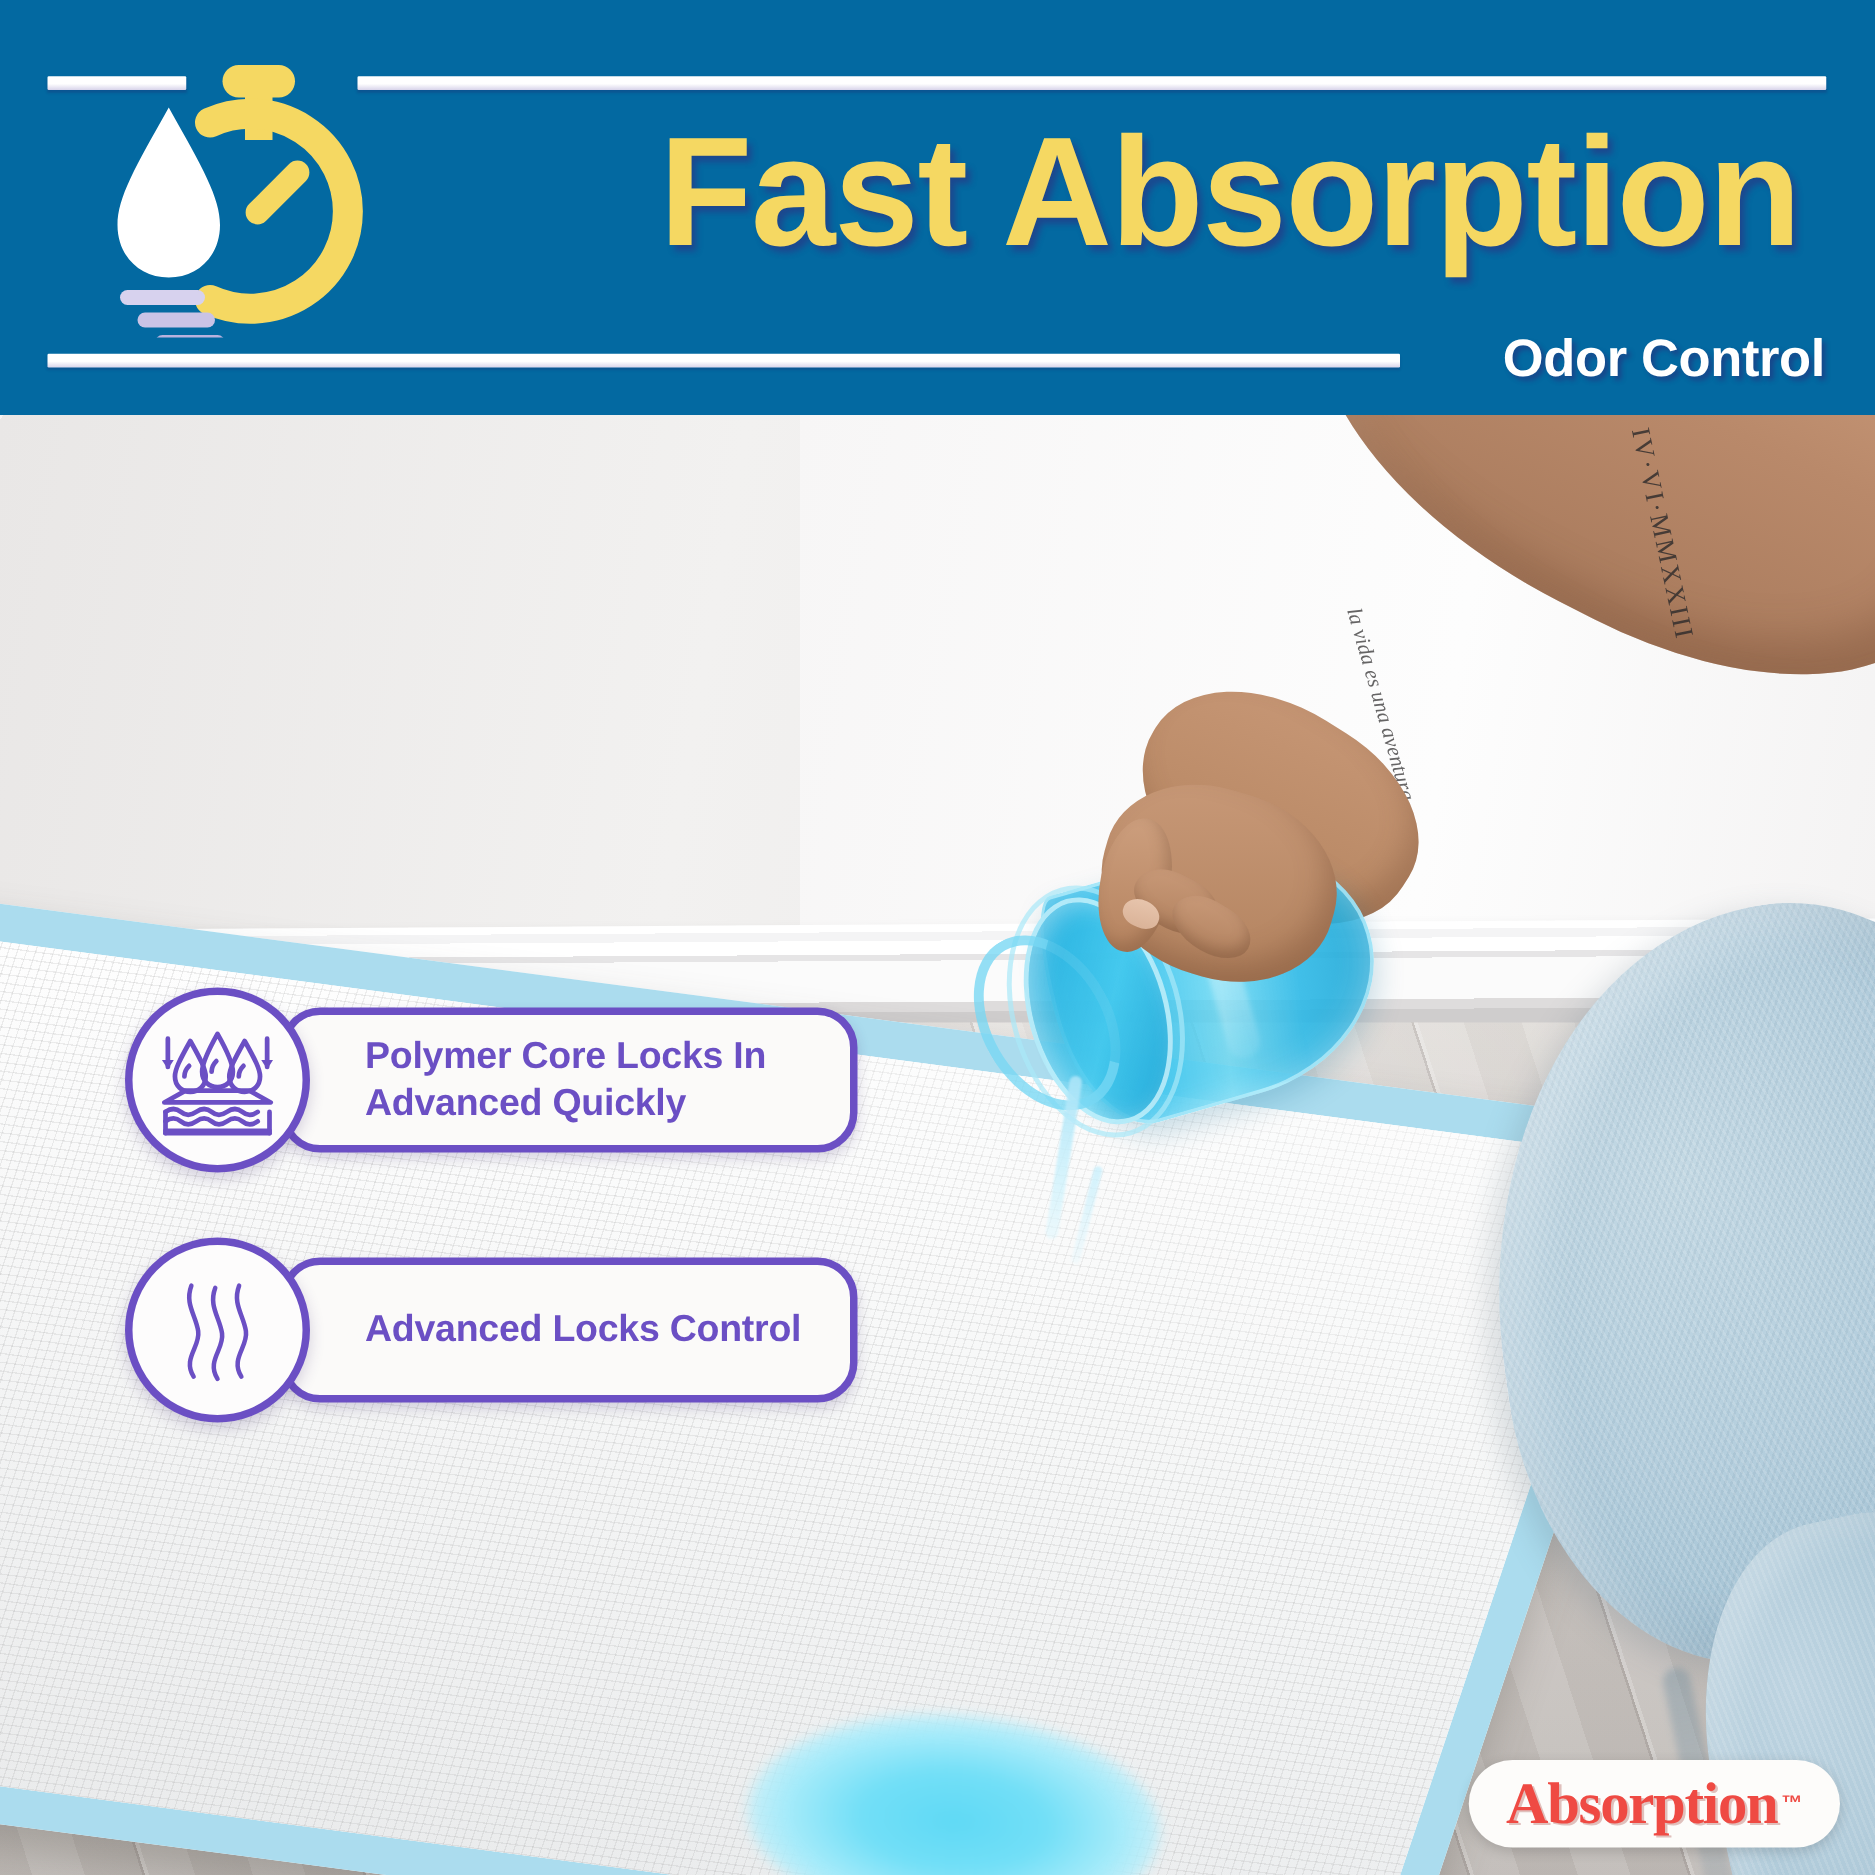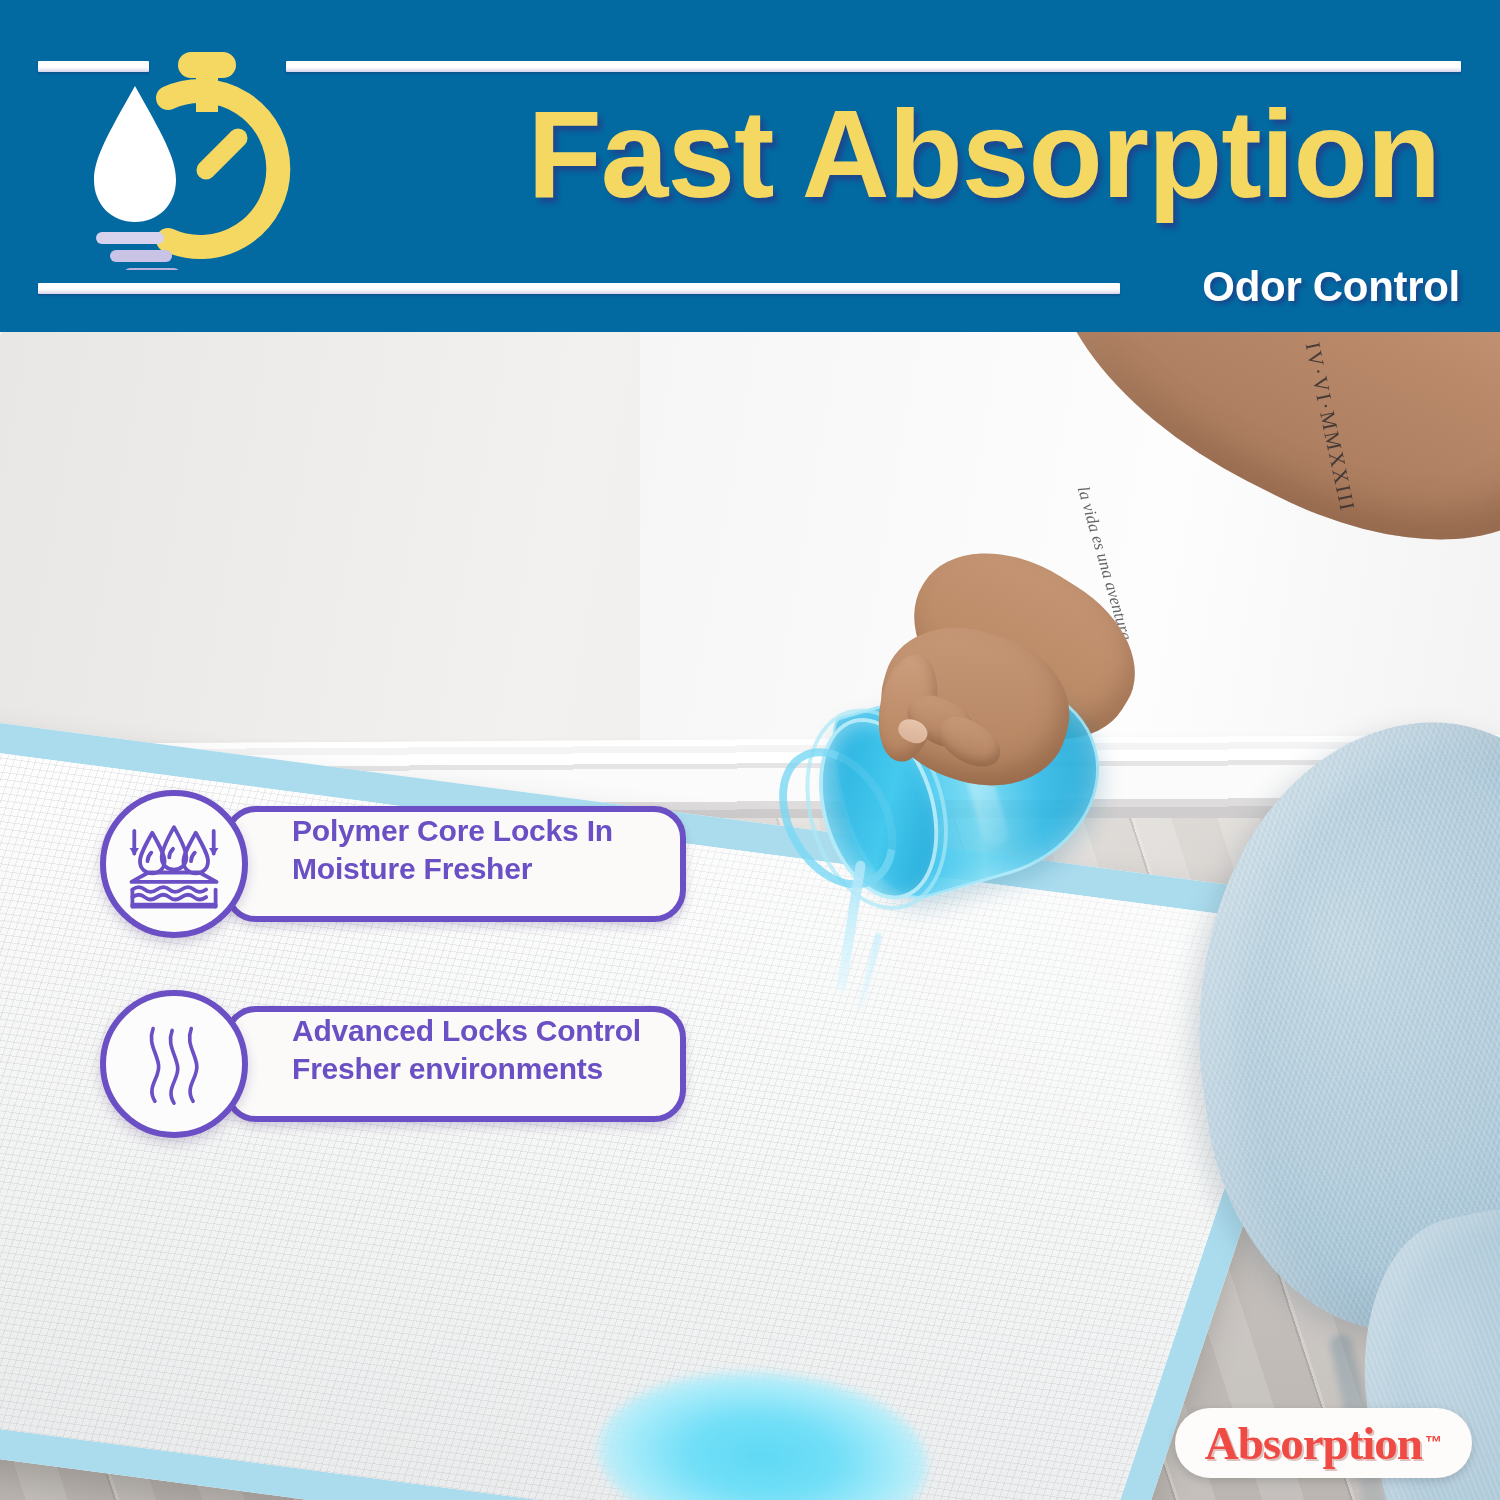--- a/index.html
+++ b/index.html
@@ -320,21 +320,21 @@
   }
   .badge { position:relative; height:148px; margin-bottom:52px; }
   .badge-pill {
     position:absolute; left:124px; top:16px;
     width:462px; height:116px;
     background:#fbfaf9;
     border:6px solid #6b4fc4;
     border-radius:32px;
     box-shadow:0 5px 10px rgba(60,40,110,.18);
     display:flex; flex-direction:column;
-    justify-content:flex-start;
+    justify-content:center;
     padding-left:62px;
   }
   .badge-line {
     font-size:30px;
     line-height:38px;
     font-weight:bold;
     color:#6b4fc4;
     letter-spacing:-.2px;
     white-space:nowrap;
   }
@@ -453,21 +453,21 @@
 
       <div id="stream"></div>
       <div id="stream2"></div>
     </div>
 
     <div id="badges">
 
       <div class="badge">
         <div class="badge-pill">
           <div class="badge-line">Polymer Core Locks In</div>
-          <div class="badge-line">Moisture Fresher</div>
+          <div class="badge-line">Advanced Quickly</div>
         </div>
         <div class="badge-circle">
           <svg viewBox="0 0 110 110" width="104" height="104" aria-hidden="true">
             <g fill="none" stroke="#6b4fc4" stroke-width="4" stroke-linecap="round" stroke-linejoin="round">
 
               <line x1="13" y1="20" x2="13" y2="44"></line>
               <polyline points="8,38 13,46 18,38" fill="#6b4fc4" stroke="none"></polyline>
 
               <line x1="97" y1="20" x2="97" y2="44"></line>
               <polyline points="92,38 97,46 102,38" fill="#6b4fc4" stroke="none"></polyline>
@@ -490,21 +490,20 @@
               <path d="M99 82 L99 100"></path>
               <path d="M11 100 L99 100"></path>
             </g>
           </svg>
         </div>
       </div>
 
       <div class="badge">
         <div class="badge-pill">
           <div class="badge-line">Advanced Locks Control</div>
-          <div class="badge-line">Fresher environments</div>
         </div>
         <div class="badge-circle">
           <svg viewBox="0 0 110 110" width="100" height="100" aria-hidden="true">
             <g fill="none" stroke="#6b4fc4" stroke-width="4" stroke-linecap="round">
               <path d="M34 96 C24 80 40 70 38 56 C36 42 26 32 32 16"></path>
               <path d="M55 98 C45 82 61 72 59 58 C57 44 47 34 53 18"></path>
               <path d="M76 96 C66 80 82 70 80 56 C78 42 68 32 74 16"></path>
             </g>
           </svg>
         </div>

